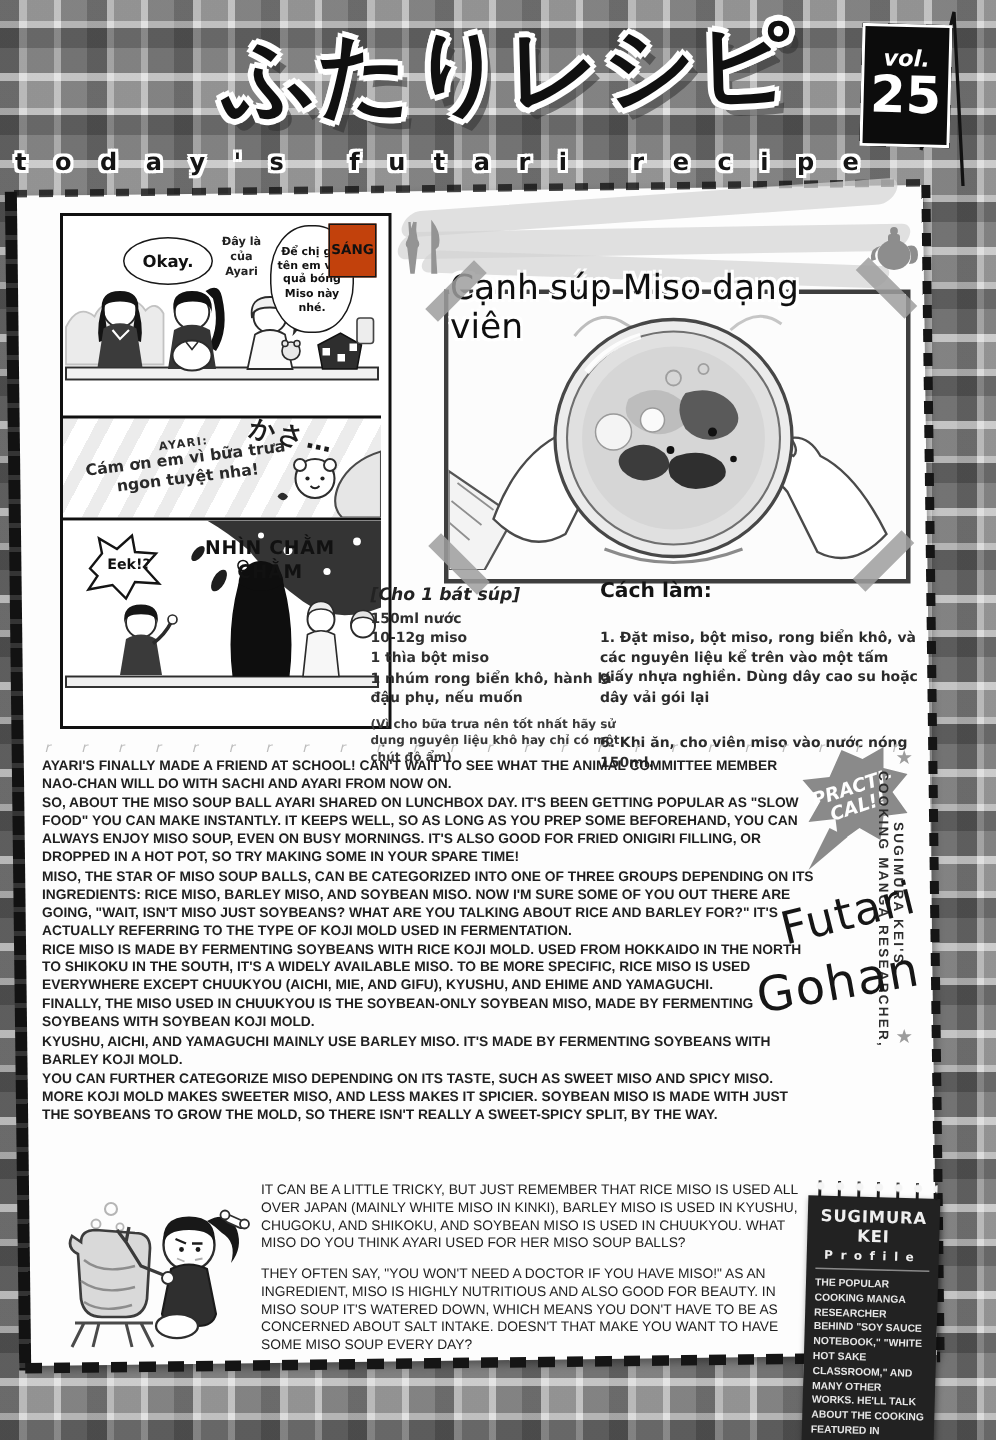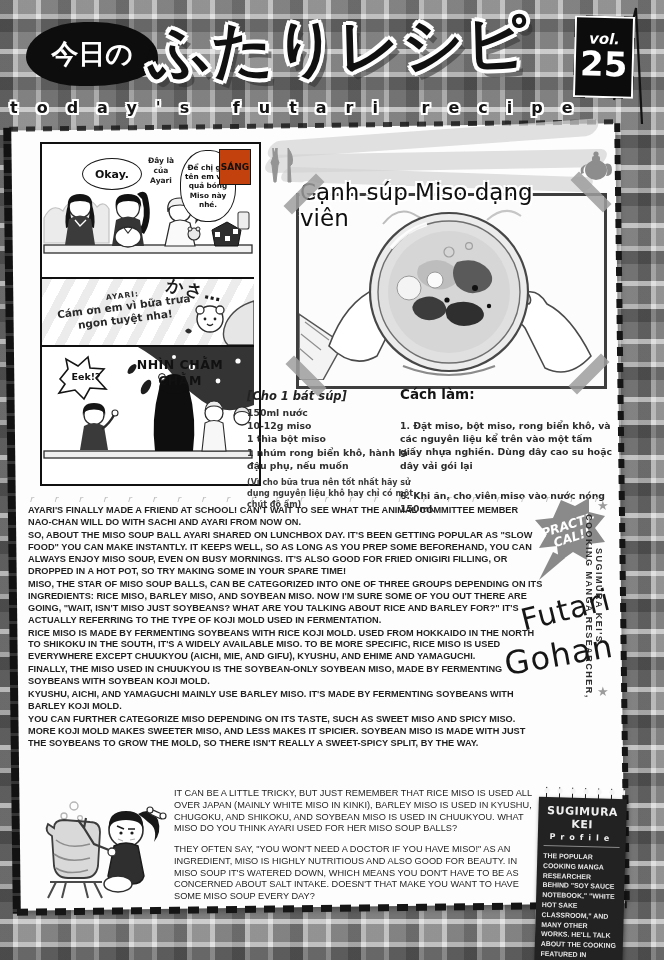--- a/index.html
+++ b/index.html
@@ -107,23 +107,20 @@
       <path d="M18,100 L40,8 L46,124" stroke="#121212" stroke-width="2.2" fill="none"></path>
     </svg>
 
   <div class="abs paper">
     <div class="edge-left"></div>
     <div class="edge-right"></div>
     <div class="edge-bottom"></div>
     <div class="edge-top"></div>
   </div>
 
-  <div class="abs kicker">
-      <span>今日の</span>
-    </div>
   <div class="abs main-title">ふたりレシピ</div>
   <div class="abs vol-box">
     <span class="vol-label">vol.</span>
     <span class="vol-number">25</span>
   </div>
   <div class="abs subtitle">today's futari recipe</div>
 
   <div class="abs manga-box">
     <div class="panel p1">
       <svg width="212" height="133" viewBox="0 0 212 133" style="position:absolute;left:0;top:0;">

